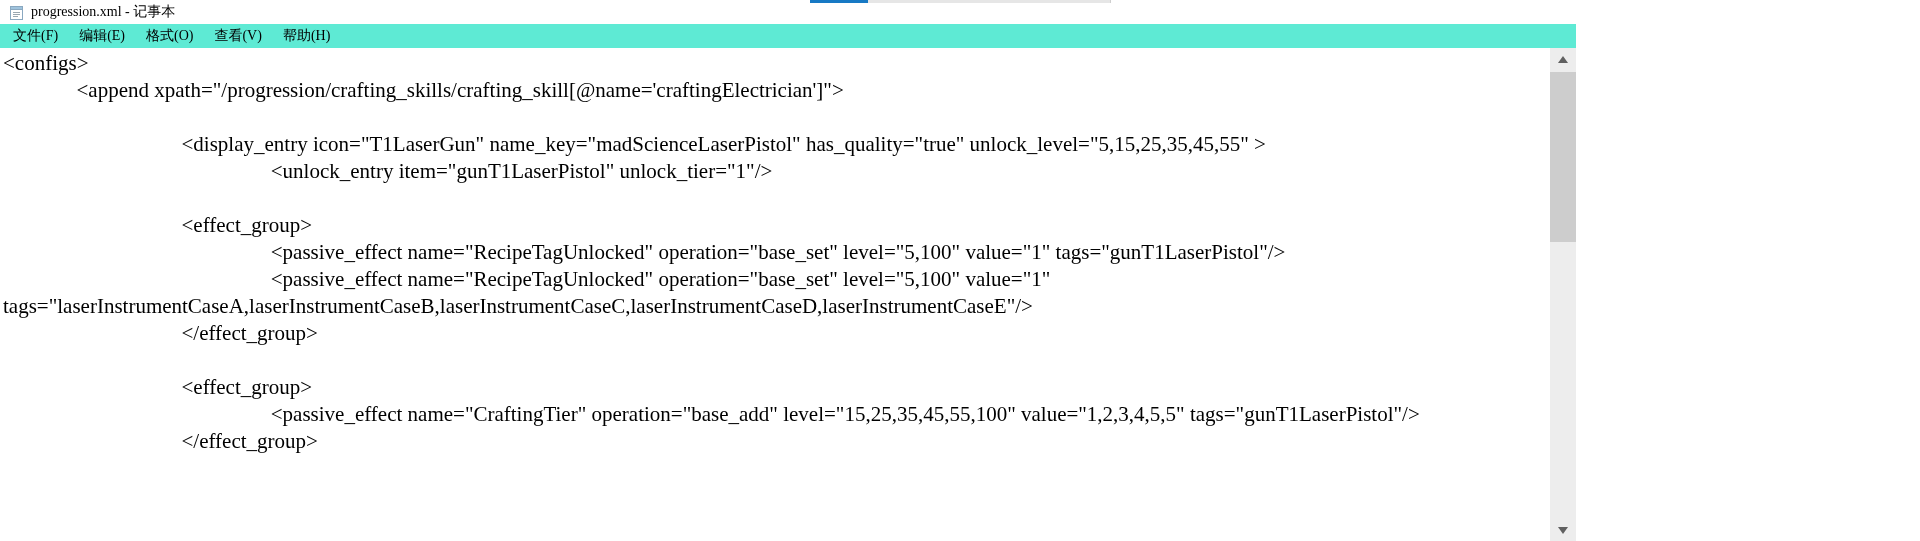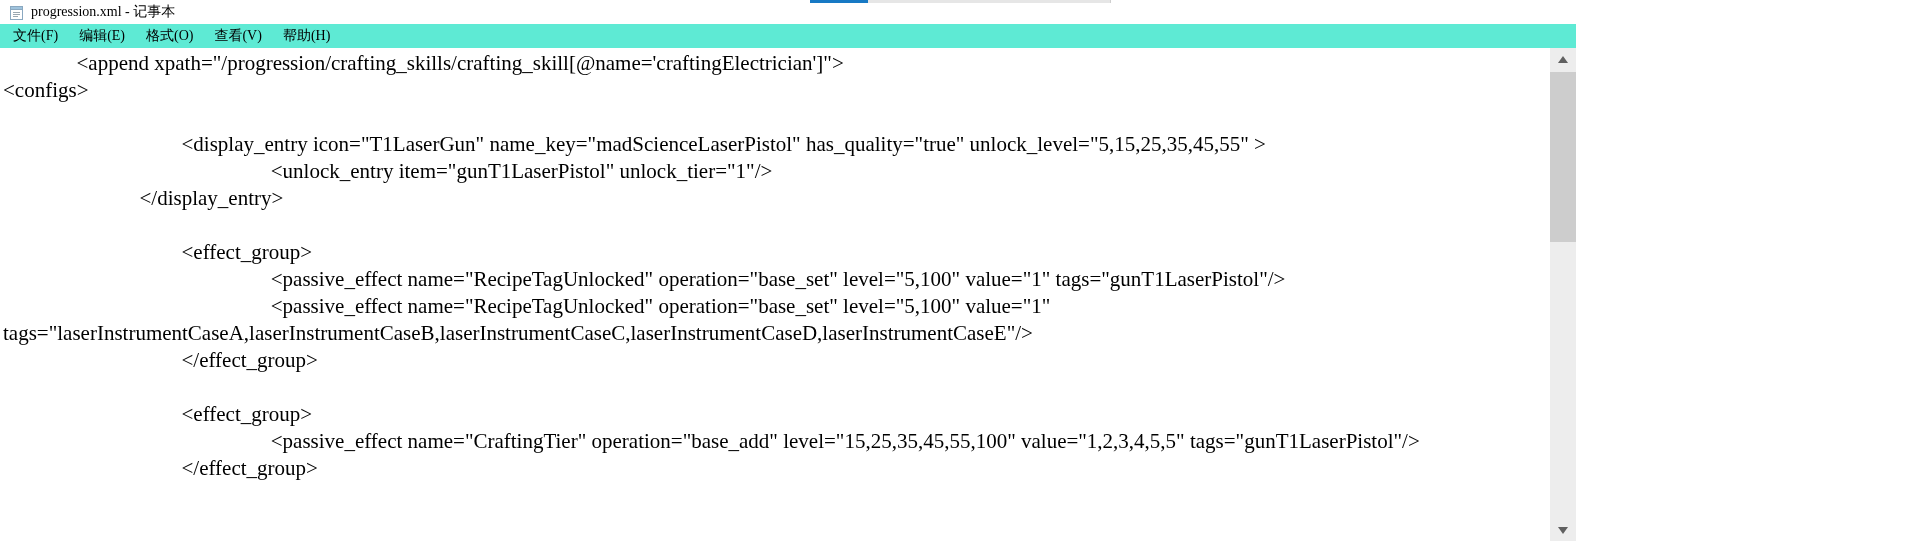--- a/index.html
+++ b/index.html
@@ -95,26 +95,25 @@
 
   <div class="menubar">
     <span class="menu-item">文件(F)</span>
     <span class="menu-item">编辑(E)</span>
     <span class="menu-item">格式(O)</span>
     <span class="menu-item">查看(V)</span>
     <span class="menu-item">帮助(H)</span>
   </div>
 
   <div class="editor">
+      <div class="code-line">&lt;configs&gt;</div>
       <div class="code-line">              &lt;append xpath="/progression/crafting_skills/crafting_skill[@name='craftingElectrician']"&gt;</div>
-      <div class="code-line">&lt;configs&gt;</div>
       <div class="code-line"></div>
       <div class="code-line">                                  &lt;display_entry icon="T1LaserGun" name_key="madScienceLaserPistol" has_quality="true" unlock_level="5,15,25,35,45,55" &gt;</div>
       <div class="code-line">                                                   &lt;unlock_entry item="gunT1LaserPistol" unlock_tier="1"/&gt;</div>
-      <div class="code-line">                          &lt;/display_entry&gt;</div>
       <div class="code-line"></div>
       <div class="code-line">                                  &lt;effect_group&gt;</div>
       <div class="code-line">                                                   &lt;passive_effect name="RecipeTagUnlocked" operation="base_set" level="5,100" value="1" tags="gunT1LaserPistol"/&gt;</div>
       <div class="code-line">                                                   &lt;passive_effect name="RecipeTagUnlocked" operation="base_set" level="5,100" value="1"</div>
       <div class="code-line">tags="laserInstrumentCaseA,laserInstrumentCaseB,laserInstrumentCaseC,laserInstrumentCaseD,laserInstrumentCaseE"/&gt;</div>
       <div class="code-line">                                  &lt;/effect_group&gt;</div>
       <div class="code-line"></div>
       <div class="code-line">                                  &lt;effect_group&gt;</div>
       <div class="code-line">                                                   &lt;passive_effect name="CraftingTier" operation="base_add" level="15,25,35,45,55,100" value="1,2,3,4,5,5" tags="gunT1LaserPistol"/&gt;</div>
       <div class="code-line">                                  &lt;/effect_group&gt;</div>

